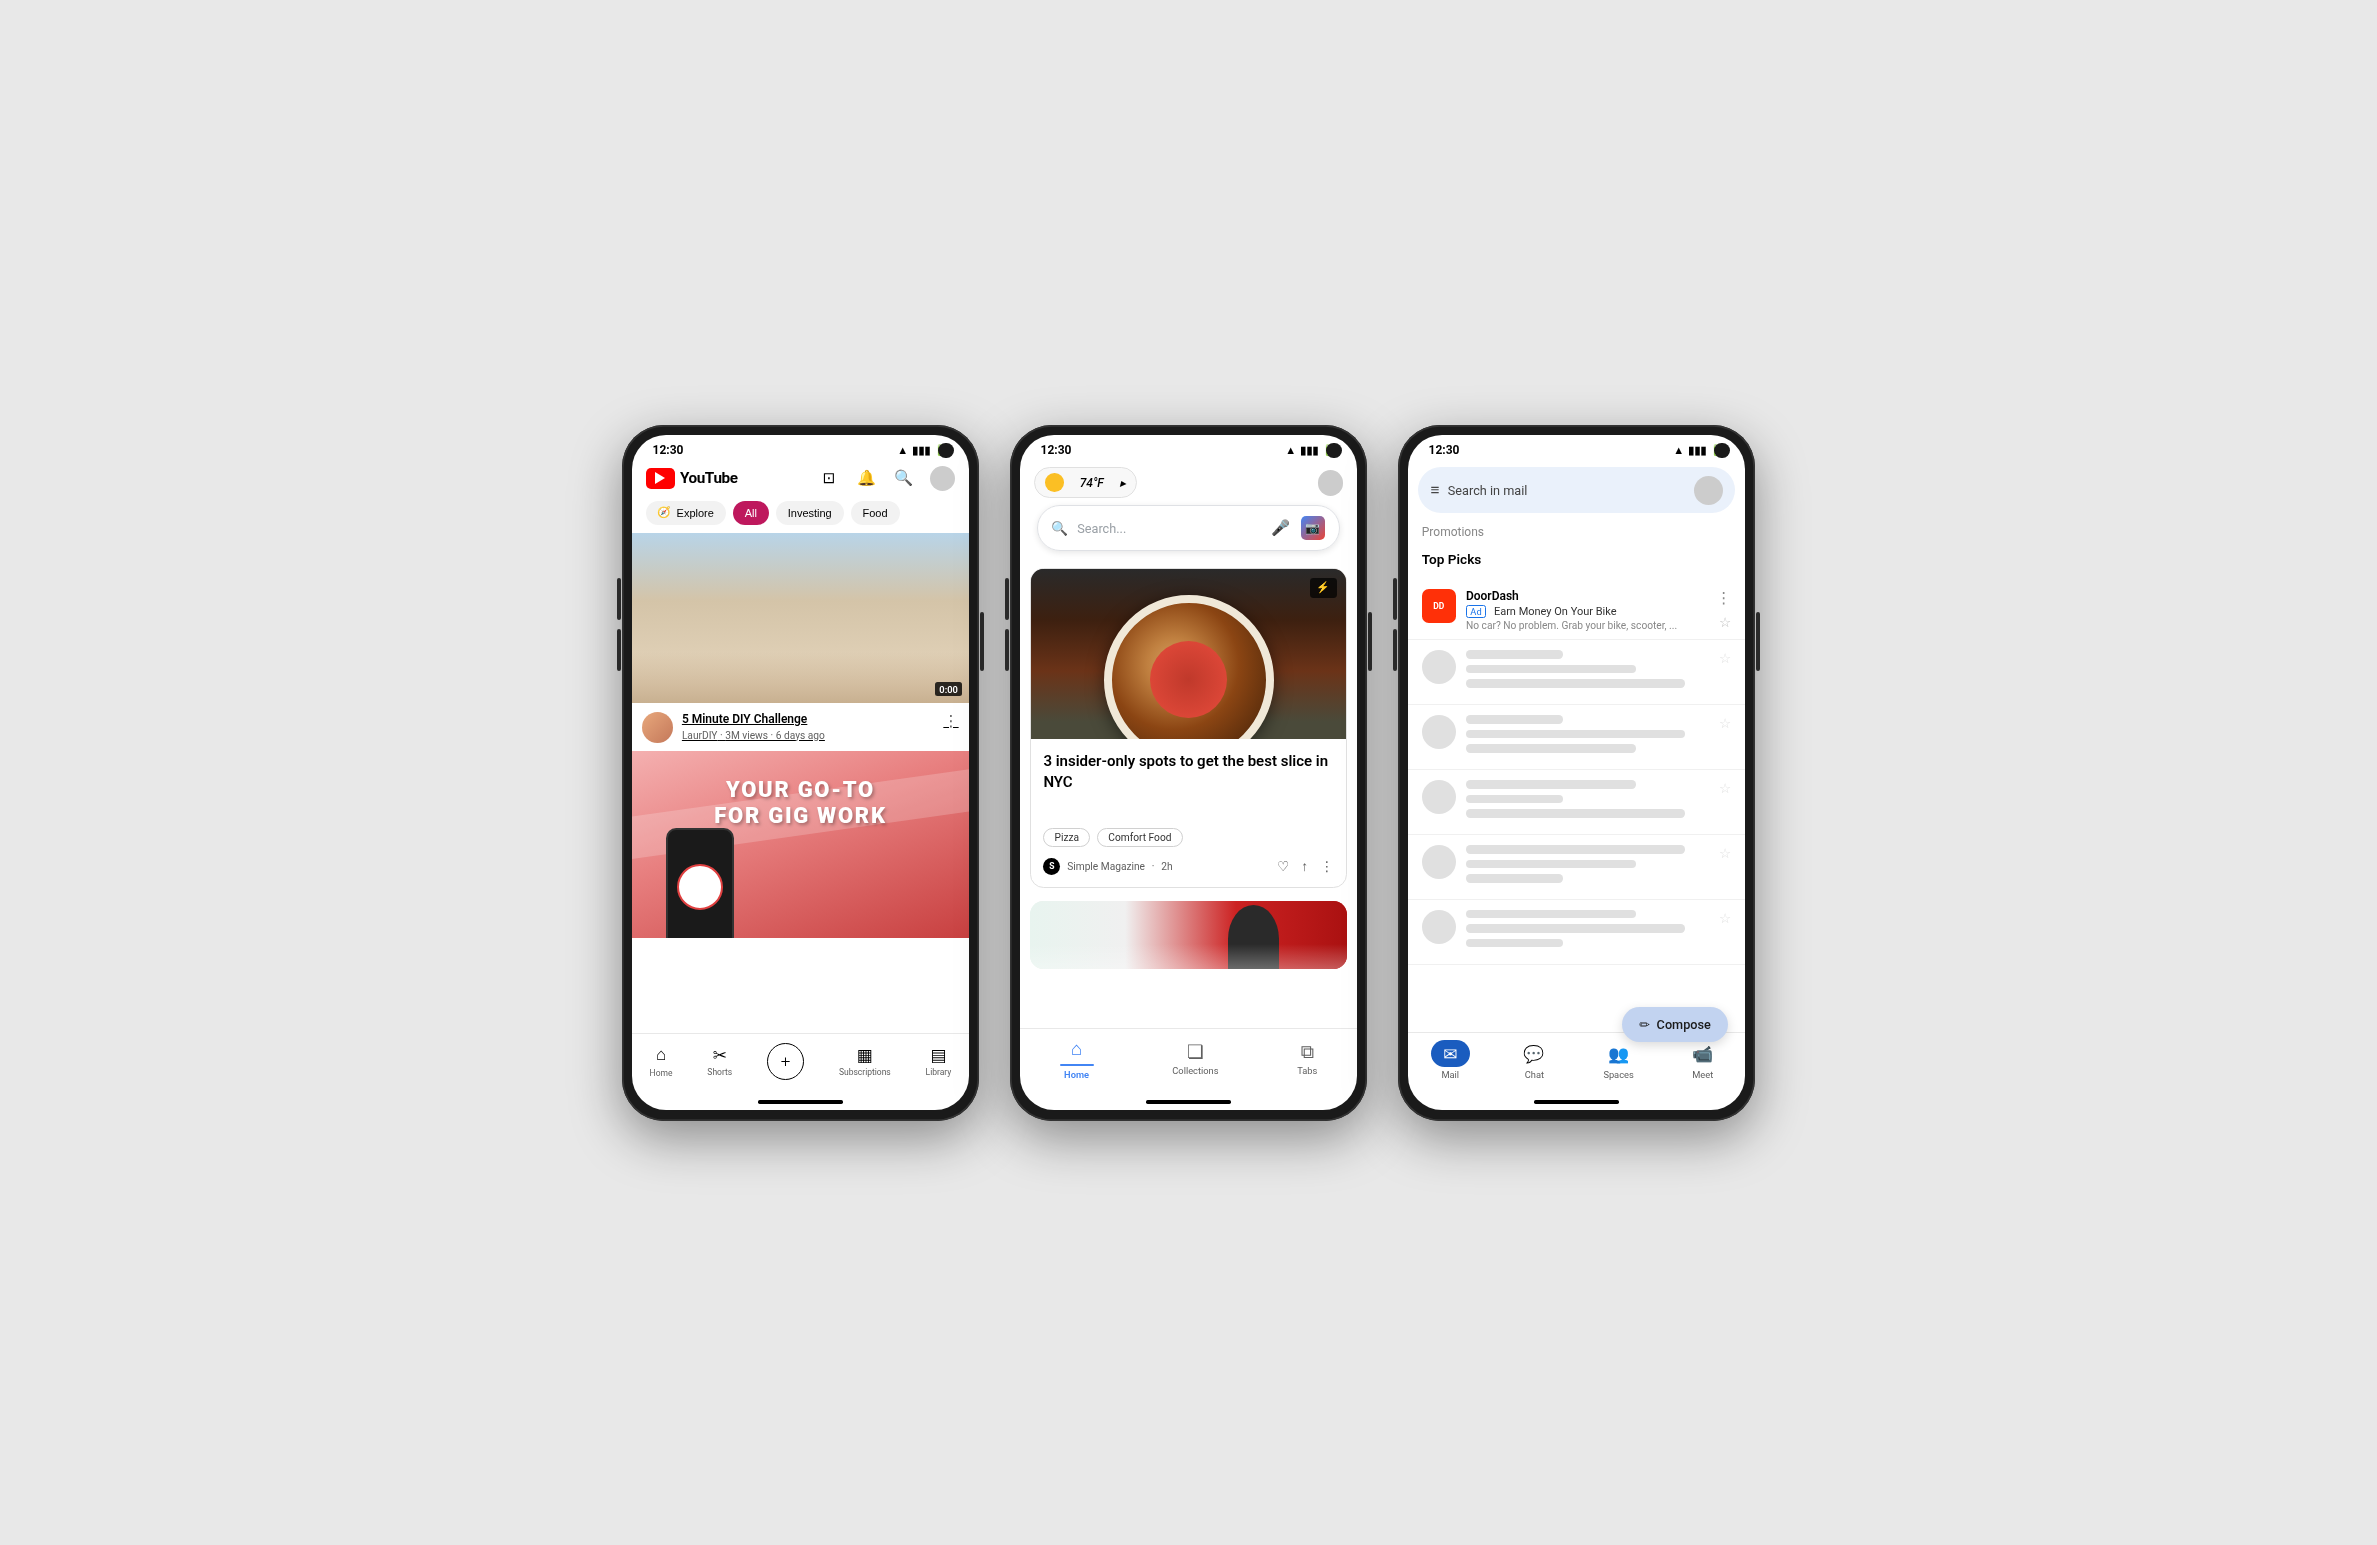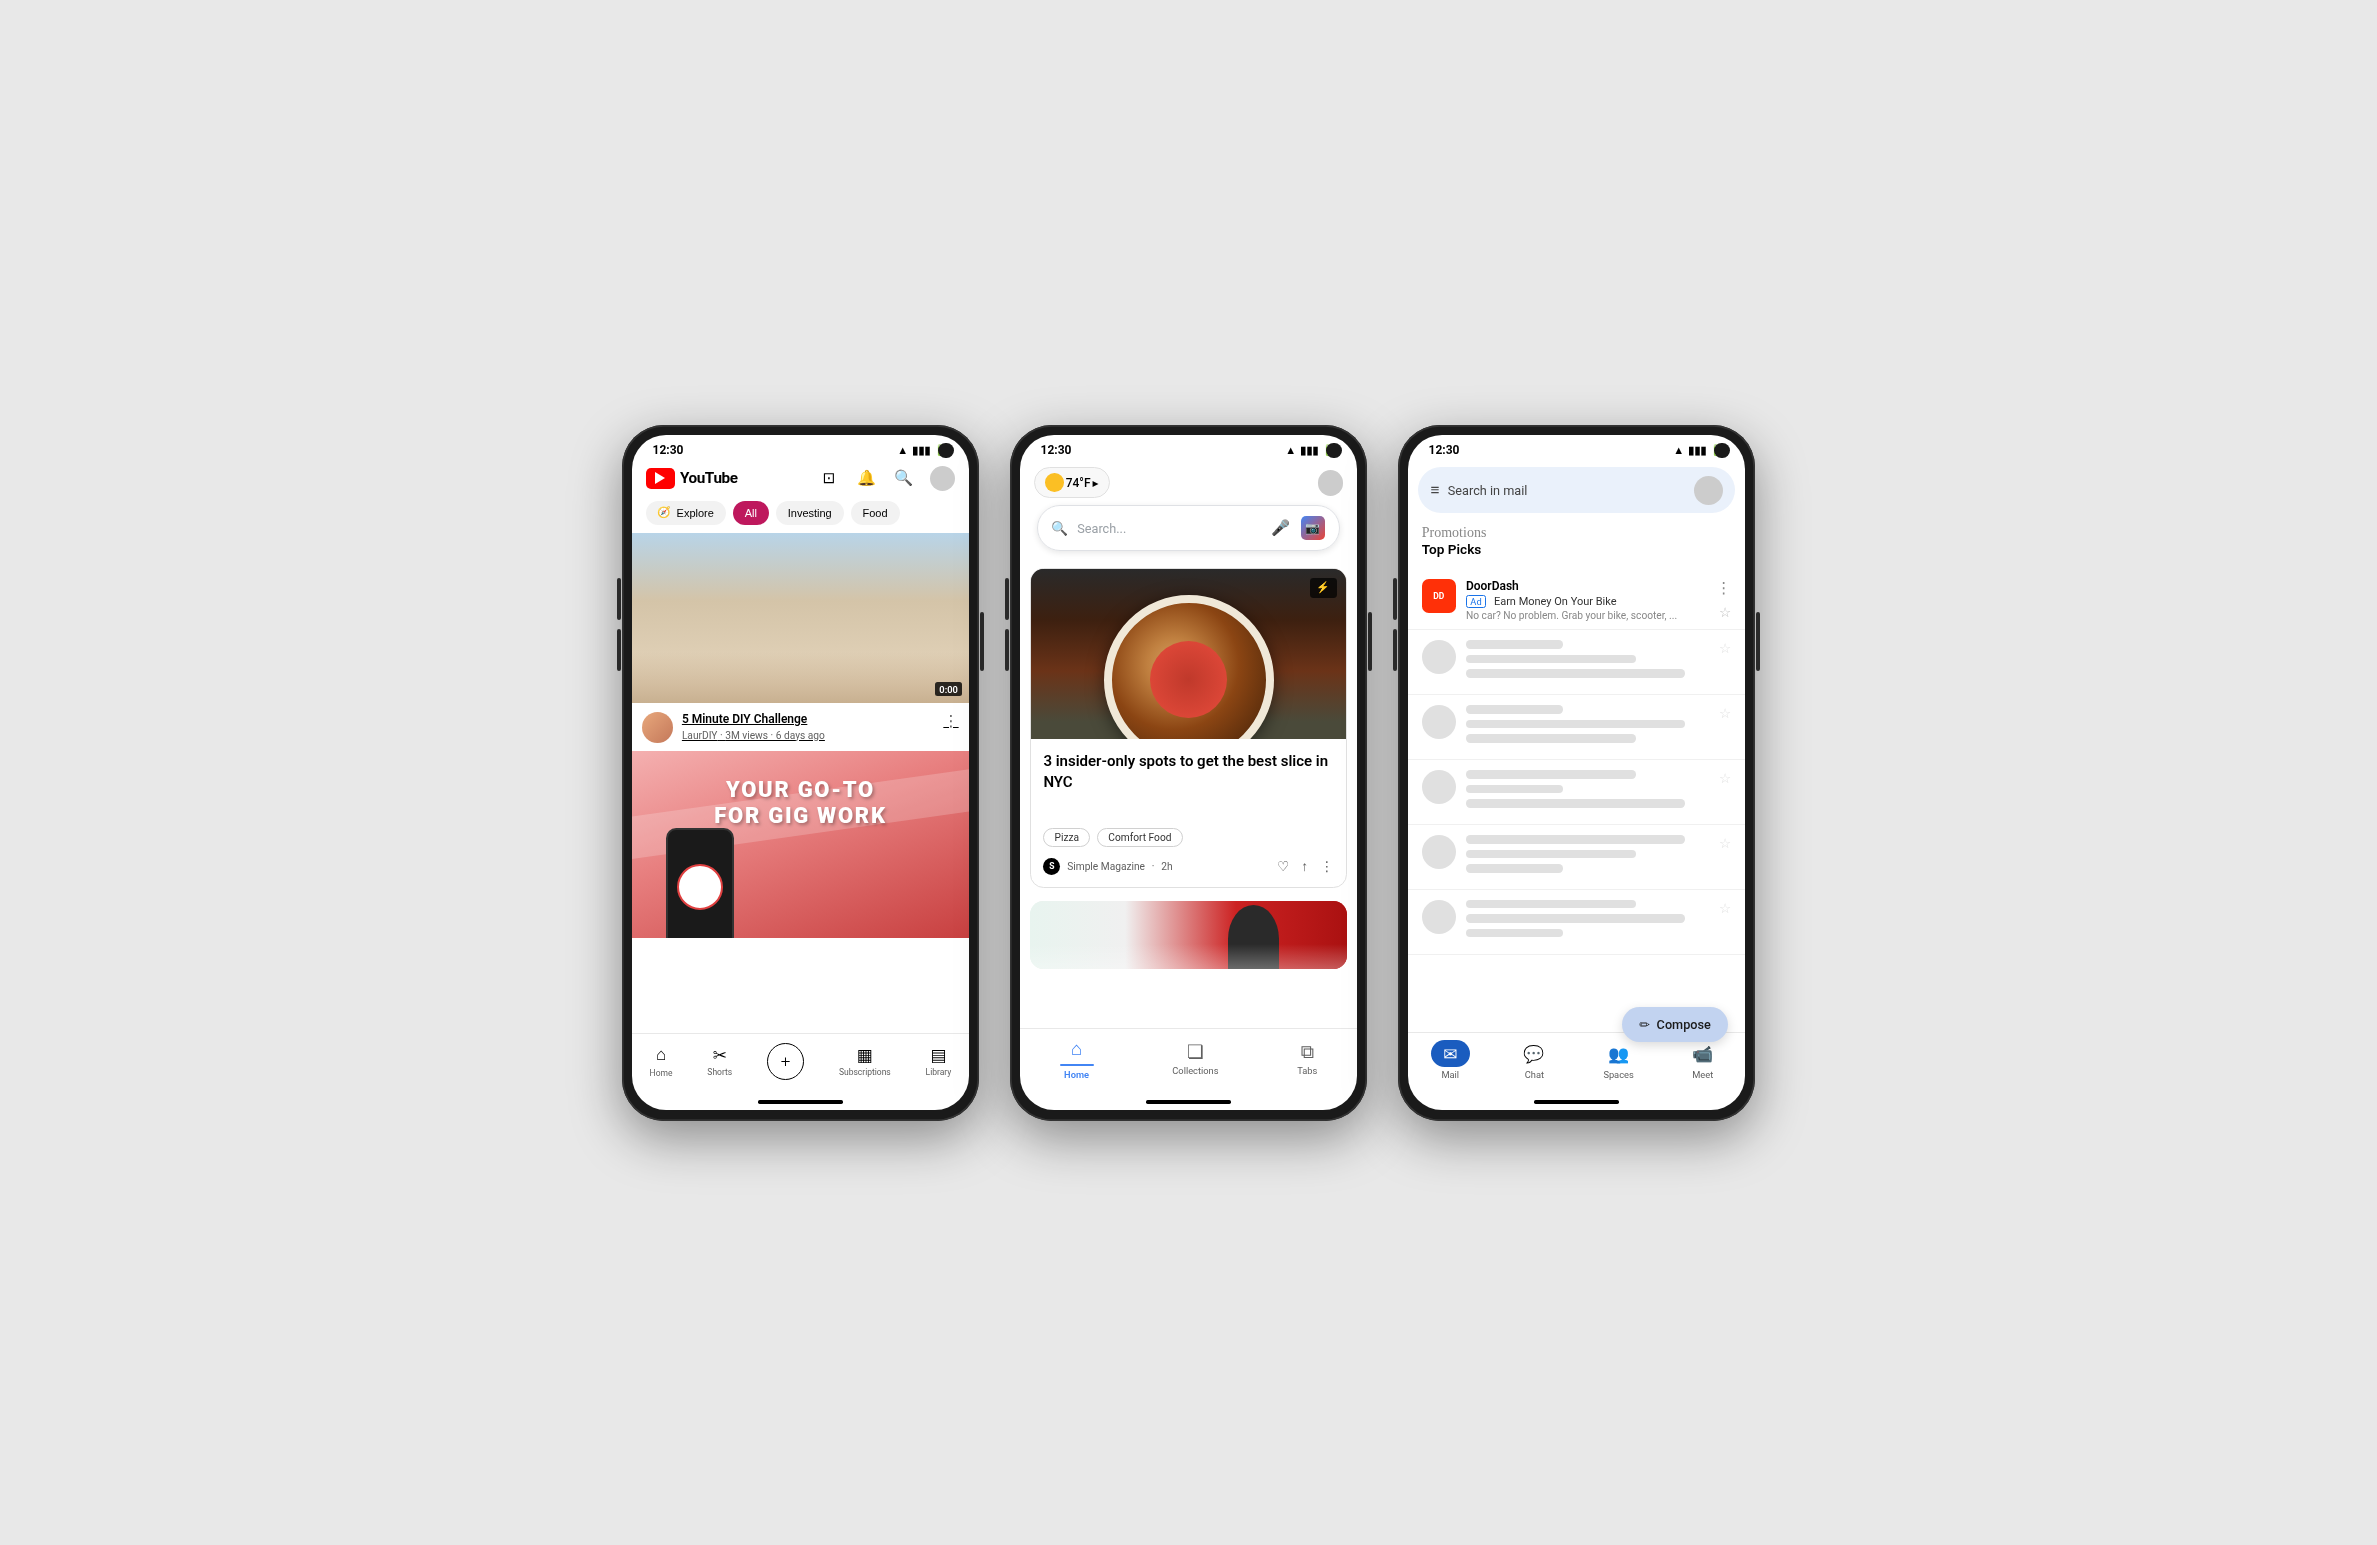--- a/index.html
+++ b/index.html
@@ -337,27 +337,28 @@
     .google-header {
       display: flex;
       justify-content: space-between;
       align-items: center;
       padding: 6.8px 13.6px;
       flex-shrink: 0;
     }
     .weather-chip {
       display: flex;
       align-items: center;
-      gap: 2px;
+      gap: 16px;
       background: #f8f8f8;
       border: 0.8px solid #e0e0e0;
       border-radius: 20.4px;
       padding: 5.1px 10.2px;
       font-size: 12px;
       font-weight: 500;
+      font-style: italic;
     }
     .sun-icon {
       width: 18.7px;
       height: 18.7px;
       background: #fbbf24;
       border-radius: 50%;
       flex-shrink: 0;
     }
     .google-logo-container {
       display: flex;
@@ -548,24 +549,23 @@
       height: 29px;
       border-radius: 50%;
       background: #ccc;
     }
 
     .promo-section {
       padding: 5.1px 13.6px;
       flex-shrink: 0;
     }
     .promo-label {
-      font-size: 14px;
+      font-size: 12px;
       color: #888;
-      margin-bottom: 0;
-      font-family: Liberation Serif, serif;
+      margin-bottom: 12px;
     }
     .top-picks-label {
       font-size: 13.6px;
       font-weight: 600;
       color: #000;
       margin-bottom: 8.5px;
     }
 
     
     .email-item {

